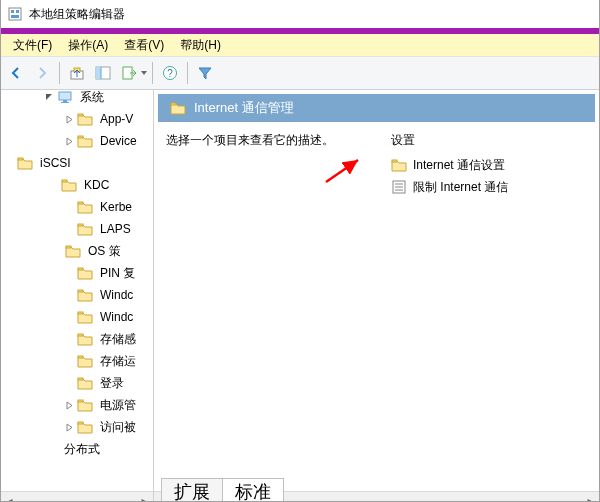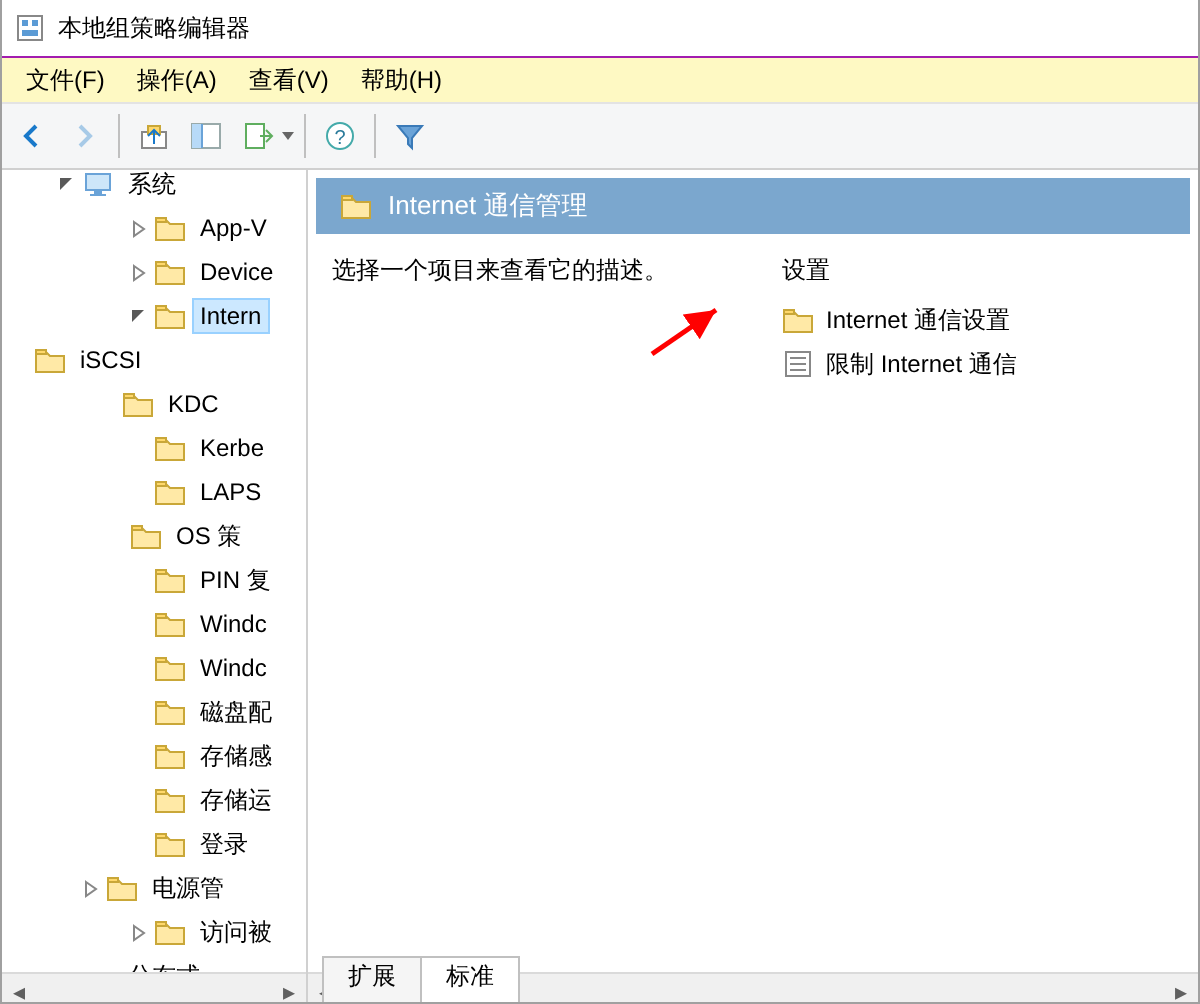--- a/index.html
+++ b/index.html
@@ -1,17 +1,17 @@
 <!DOCTYPE html>
 <html><head>
 <meta charset="utf-8">
 <style>
 html,body{margin:0;padding:0;font:12px "Microsoft YaHei","Segoe UI",Tahoma,sans-serif;background:#fff;color:#000;user-select:none}
 .window{width:600px;height:502px;border:1px solid #a0a0a0;border-top:none;box-sizing:border-box;overflow:hidden;position:relative}
-.titlebar{display:flex;align-items:center;height:28px;padding:0 6px;background:#fff;border-bottom:1px solid #a21caf}
+.titlebar{display:flex;align-items:center;height:28px;padding:0 6px;background:#fff;border-bottom:6px solid #a21caf}
 .titlebar .appicon{width:16px;height:16px;margin-right:6px;display:inline-flex;align-items:center;justify-content:center}
 .menubar{display:flex;align-items:center;height:22px;padding:0 4px;background:#fef9c3}
 .menubar span{padding:2px 8px;cursor:default}
 .toolbar{display:flex;align-items:center;height:32px;padding:0 2px;background:#f5f6f7;border-top:1px solid #e3e3e3;border-bottom:1px solid #d0d0d0}
 .tool{width:24px;height:24px;margin:0 1px;display:inline-flex;align-items:center;justify-content:center;border-radius:2px}
 .tool.disabled{opacity:.35}
 .divider{width:1px;height:22px;background:#c0c0c0;margin:0 4px}
 .dropdown-caret{width:8px;height:24px;display:inline-flex;align-items:center;justify-content:center;margin-left:-2px}
 .body{display:flex;height:calc(100% - 82px)}
 .tree{width:152px;border-right:1px solid #d0d0d0;overflow:hidden;position:relative}
@@ -22,21 +22,21 @@
 .lbl{padding:1px 3px}
 .sel .lbl{background:#cce8ff;outline:1px solid #99d1ff}
 .content{flex:1;display:flex;flex-direction:column}
 .header-band{height:28px;background:#7ba7ce;color:#fff;display:flex;align-items:center;padding:0 12px;font-size:13px;margin:4px 4px 2px 4px}
 .header-band .folder-ic{margin-right:8px}
 .pane{flex:1;display:flex;padding:8px 12px;gap:29px;position:relative}
 .col{flex:1}
 .setting-row{display:flex;align-items:flex-start;height:20px;margin:2px 0}
 .setting-row .ic{width:16px;height:16px;margin-right:6px;display:inline-flex;align-items:center;justify-content:center}
 .tabs{position:absolute;left:160px;bottom:0;height:22px;display:flex;align-items:flex-end}
-.tab{height:20px;padding:1px 12px;border:1px solid #c0c0c0;border-bottom:none;background:#fff;font-size:12px;margin-right:-1px}
+.tab{height:20px;padding:1px 12px;border:1px solid #c0c0c0;border-bottom:none;background:#fff;font-size:18px;margin-right:-1px}
 .tab.active{background:#f5f5f5}
 .hscroll{height:17px;background:#f0f0f0;border-top:1px solid #dadada;display:flex;align-items:center;justify-content:space-between}
 .sbtn{width:17px;height:17px;display:inline-flex;align-items:center;justify-content:center;background:#f0f0f0;color:#606060}
 .arrow{position:absolute;pointer-events:none}
 svg{display:block}
 </style>
 </head>
 <body>
 
 <div class="window">
@@ -107,21 +107,21 @@
     <span class="tool">
         <svg width="16" height="16">
           <path d="M2 3 L14 3 L9 9 L9 14 L7 12 L7 9 Z" fill="#6aa3d8" stroke="#3a7ab8"></path>
         </svg>
       </span>
   </div>
 
   <div class="body">
     <div class="tree">
       <div class="tree-inner" id="tree-inner">
-          <div class="node" style="padding-left:24px">
+          <div class="node" style="padding-left:40px">
             <span class="exp">
               <svg width="9" height="9">
                 <path d="M1 1 L7 1 L1 7 Z" fill="#595959"></path>
               </svg>
             </span>
             <span class="folder-ic">
               <svg width="16" height="16">
                 <rect x="2" y="3" width="12" height="8" fill="#cde6f9" stroke="#6aa3d8"></rect>
                 <rect x="6" y="11" width="4" height="2" fill="#6aa3d8"></rect>
                 <rect x="4" y="13" width="8" height="1" fill="#6aa3d8"></rect>
@@ -150,34 +150,20 @@
               </svg>
             </span>
             <span class="folder-ic">
               <svg width="16" height="16">
                 <path d="M1 4 L6 4 L8 6 L15 6 L15 14 L1 14 Z" fill="#ffe9a6" stroke="#c9a738"></path>
                 <rect x="1" y="3" width="5" height="2" fill="#ffd86b" stroke="#c9a738"></rect>
               </svg>
             </span>
             <span class="lbl">Device</span>
           </div>
-          <div class="node sel" style="padding-left:60px">
-            <span class="exp">
-              <svg width="9" height="9">
-                <path d="M1 1 L7 1 L1 7 Z" fill="#595959"></path>
-              </svg>
-            </span>
-            <span class="folder-ic">
-              <svg width="16" height="16">
-                <path d="M1 4 L6 4 L8 6 L15 6 L15 14 L1 14 Z" fill="#ffe9a6" stroke="#c9a738"></path>
-                <rect x="1" y="3" width="5" height="2" fill="#ffd86b" stroke="#c9a738"></rect>
-              </svg>
-            </span>
-            <span class="lbl">Intern</span>
-          </div>
           <div class="node" style="">
             <span class="exp"></span>
             <span class="folder-ic">
               <svg width="16" height="16">
                 <path d="M1 4 L6 4 L8 6 L15 6 L15 14 L1 14 Z" fill="#ffe9a6" stroke="#c9a738"></path>
                 <rect x="1" y="3" width="5" height="2" fill="#ffd86b" stroke="#c9a738"></rect>
               </svg>
             </span>
             <span class="lbl">iSCSI</span>
           </div>
@@ -252,30 +238,20 @@
             <span class="lbl">Windc</span>
           </div>
           <div class="node" style="padding-left:60px">
             <span class="exp"></span>
             <span class="folder-ic">
               <svg width="16" height="16">
                 <path d="M1 4 L6 4 L8 6 L15 6 L15 14 L1 14 Z" fill="#ffe9a6" stroke="#c9a738"></path>
                 <rect x="1" y="3" width="5" height="2" fill="#ffd86b" stroke="#c9a738"></rect>
               </svg>
             </span>
-            <span class="lbl">磁盘配</span>
-          </div>
-          <div class="node" style="padding-left:60px">
-            <span class="exp"></span>
-            <span class="folder-ic">
-              <svg width="16" height="16">
-                <path d="M1 4 L6 4 L8 6 L15 6 L15 14 L1 14 Z" fill="#ffe9a6" stroke="#c9a738"></path>
-                <rect x="1" y="3" width="5" height="2" fill="#ffd86b" stroke="#c9a738"></rect>
-              </svg>
-            </span>
             <span class="lbl">存储感</span>
           </div>
           <div class="node" style="padding-left:60px">
             <span class="exp"></span>
             <span class="folder-ic">
               <svg width="16" height="16">
                 <path d="M1 4 L6 4 L8 6 L15 6 L15 14 L1 14 Z" fill="#ffe9a6" stroke="#c9a738"></path>
                 <rect x="1" y="3" width="5" height="2" fill="#ffd86b" stroke="#c9a738"></rect>
               </svg>
             </span>
@@ -284,21 +260,21 @@
           <div class="node" style="padding-left:60px">
             <span class="exp"></span>
             <span class="folder-ic">
               <svg width="16" height="16">
                 <path d="M1 4 L6 4 L8 6 L15 6 L15 14 L1 14 Z" fill="#ffe9a6" stroke="#c9a738"></path>
                 <rect x="1" y="3" width="5" height="2" fill="#ffd86b" stroke="#c9a738"></rect>
               </svg>
             </span>
             <span class="lbl">登录</span>
           </div>
-          <div class="node" style="padding-left:36px">
+          <div class="node" style="padding-left:60px">
             <span class="exp">
               <svg width="9" height="9">
                 <path d="M2 1 L7 4.5 L2 8 Z" fill="none" stroke="#888"></path>
               </svg>
             </span>
             <span class="folder-ic">
               <svg width="16" height="16">
                 <path d="M1 4 L6 4 L8 6 L15 6 L15 14 L1 14 Z" fill="#ffe9a6" stroke="#c9a738"></path>
                 <rect x="1" y="3" width="5" height="2" fill="#ffd86b" stroke="#c9a738"></rect>
               </svg>

